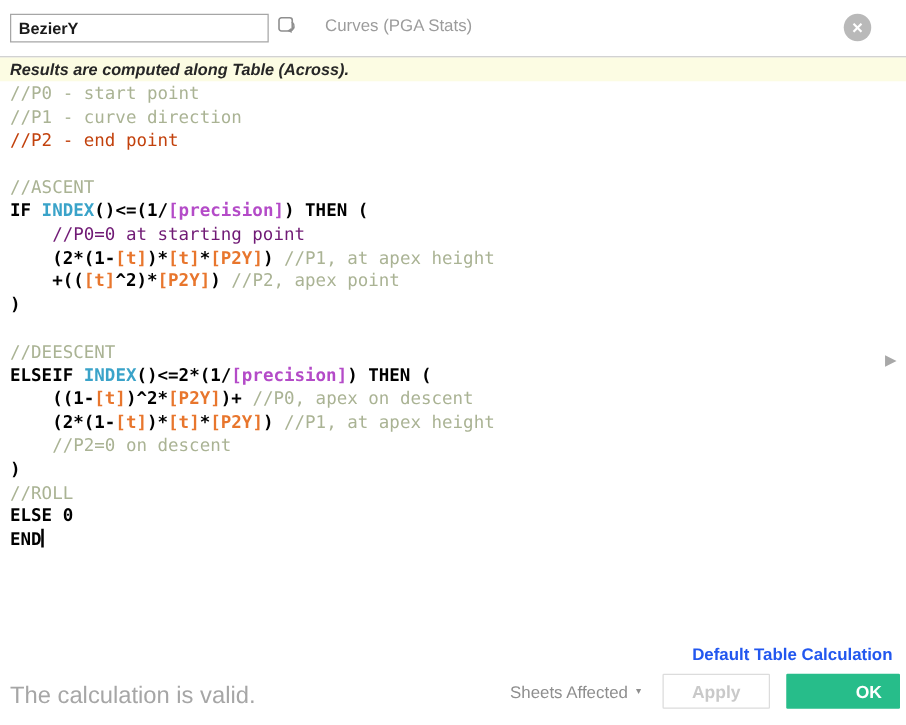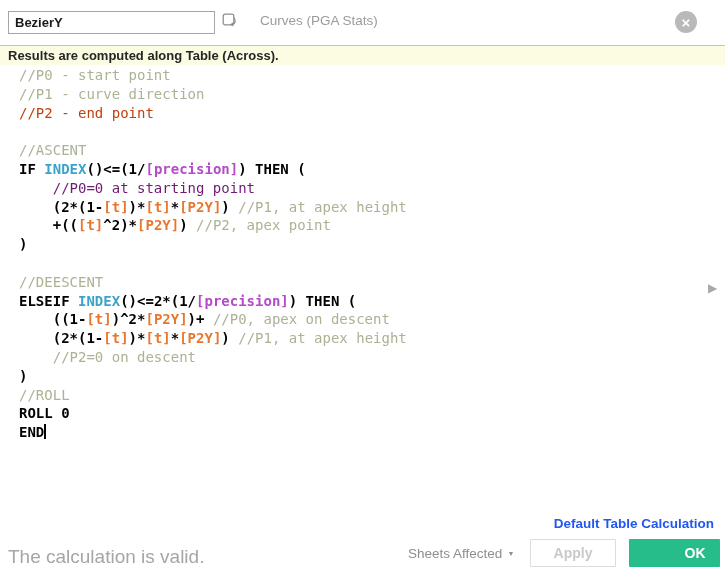--- a/index.html
+++ b/index.html
@@ -20,27 +20,27 @@
     background: #b9b9b9; color: #ffffff; font-size: 15px; font-weight: 700;
     display: flex; align-items: center; justify-content: center; cursor: pointer; line-height: 1;
   }
 
   .divider { position: absolute; left: 0; top: 45px; width: 725px; height: 1px; background: #c4c4c4; }
 
   
   .banner {
     position: absolute; left: 0; top: 46px; width: 725px; height: 19px;
     background: #fcfce3; color: #262626; font-size: 13px; font-weight: 600;
-    line-height: 19px; padding-left: 8px;
+    line-height: 19px; padding-left: 8px; font-style: italic;
   }
 
   
   .code-editor {
     position: absolute; left: 0; top: 66px; width: 705px; height: 440px;
-    padding-left: 19px; cursor: text;
+    padding-left: 8px; cursor: text;
   }
   .code-line {
     white-space: pre; line-height: 18.8px; height: 18.8px;
     font-family: "DejaVu Sans Mono", monospace; font-size: 14px;
   }
   .tok { white-space: pre; }
   .caret { display: inline-block; width: 1.5px; height: 15px; background: #000; vertical-align: -2px; }
 
   
   .expand-arrow {
@@ -106,21 +106,21 @@
       <div class="code-line"><span class="tok tok-pl" style="color: rgb(0, 0, 0); font-weight: 700;">    +((</span><span class="tok tok-fld" style="color: rgb(232, 118, 45); font-weight: 700;">[t]</span><span class="tok tok-pl" style="color: rgb(0, 0, 0); font-weight: 700;">^2)*</span><span class="tok tok-fld" style="color: rgb(232, 118, 45); font-weight: 700;">[P2Y]</span><span class="tok tok-pl" style="color: rgb(0, 0, 0); font-weight: 700;">) </span><span class="tok tok-cm" style="color: rgb(170, 179, 148);">//P2, apex point</span></div>
       <div class="code-line"><span class="tok tok-pl" style="color: rgb(0, 0, 0); font-weight: 700;">)</span></div>
       <div class="code-line">&nbsp;</div>
       <div class="code-line"><span class="tok tok-cm" style="color: rgb(170, 179, 148);">//DEESCENT</span></div>
       <div class="code-line"><span class="tok tok-kw" style="color: rgb(0, 0, 0); font-weight: 700;">ELSEIF </span><span class="tok tok-fn" style="color: rgb(58, 163, 201); font-weight: 700;">INDEX</span><span class="tok tok-pl" style="color: rgb(0, 0, 0); font-weight: 700;">()&lt;=2*(1/</span><span class="tok tok-prm" style="color: rgb(180, 75, 200); font-weight: 700;">[precision]</span><span class="tok tok-pl" style="color: rgb(0, 0, 0); font-weight: 700;">) </span><span class="tok tok-kw" style="color: rgb(0, 0, 0); font-weight: 700;">THEN</span><span class="tok tok-pl" style="color: rgb(0, 0, 0); font-weight: 700;"> (</span></div>
       <div class="code-line"><span class="tok tok-pl" style="color: rgb(0, 0, 0); font-weight: 700;">    ((1-</span><span class="tok tok-fld" style="color: rgb(232, 118, 45); font-weight: 700;">[t]</span><span class="tok tok-pl" style="color: rgb(0, 0, 0); font-weight: 700;">)^2*</span><span class="tok tok-fld" style="color: rgb(232, 118, 45); font-weight: 700;">[P2Y]</span><span class="tok tok-pl" style="color: rgb(0, 0, 0); font-weight: 700;">)+ </span><span class="tok tok-cm" style="color: rgb(170, 179, 148);">//P0, apex on descent</span></div>
       <div class="code-line"><span class="tok tok-pl" style="color: rgb(0, 0, 0); font-weight: 700;">    (2*(1-</span><span class="tok tok-fld" style="color: rgb(232, 118, 45); font-weight: 700;">[t]</span><span class="tok tok-pl" style="color: rgb(0, 0, 0); font-weight: 700;">)*</span><span class="tok tok-fld" style="color: rgb(232, 118, 45); font-weight: 700;">[t]</span><span class="tok tok-pl" style="color: rgb(0, 0, 0); font-weight: 700;">*</span><span class="tok tok-fld" style="color: rgb(232, 118, 45); font-weight: 700;">[P2Y]</span><span class="tok tok-pl" style="color: rgb(0, 0, 0); font-weight: 700;">) </span><span class="tok tok-cm" style="color: rgb(170, 179, 148);">//P1, at apex height</span></div>
       <div class="code-line"><span class="tok tok-cm" style="color: rgb(170, 179, 148);">    //P2=0 on descent</span></div>
       <div class="code-line"><span class="tok tok-pl" style="color: rgb(0, 0, 0); font-weight: 700;">)</span></div>
       <div class="code-line"><span class="tok tok-cm" style="color: rgb(170, 179, 148);">//ROLL</span></div>
-      <div class="code-line"><span class="tok tok-kw" style="color: rgb(0, 0, 0); font-weight: 700;">ROLL </span><span class="tok tok-pl" style="color: rgb(0, 0, 0); font-weight: 700;">0</span></div>
+      <div class="code-line"><span class="tok tok-kw" style="color: rgb(0, 0, 0); font-weight: 700;">ELSE </span><span class="tok tok-pl" style="color: rgb(0, 0, 0); font-weight: 700;">0</span></div>
       <div class="code-line"><span class="tok tok-kw" style="color: rgb(0, 0, 0); font-weight: 700;">END</span><span class="caret"></span></div>
     </div>
 
   <div class="expand-arrow">▶</div>
 
   <a class="default-calc-link" style="color: rgb(34, 87, 239);">Default Table Calculation</a>
 
   <div class="status-text">The calculation is valid.</div>
 
   <div class="sheets-affected">

